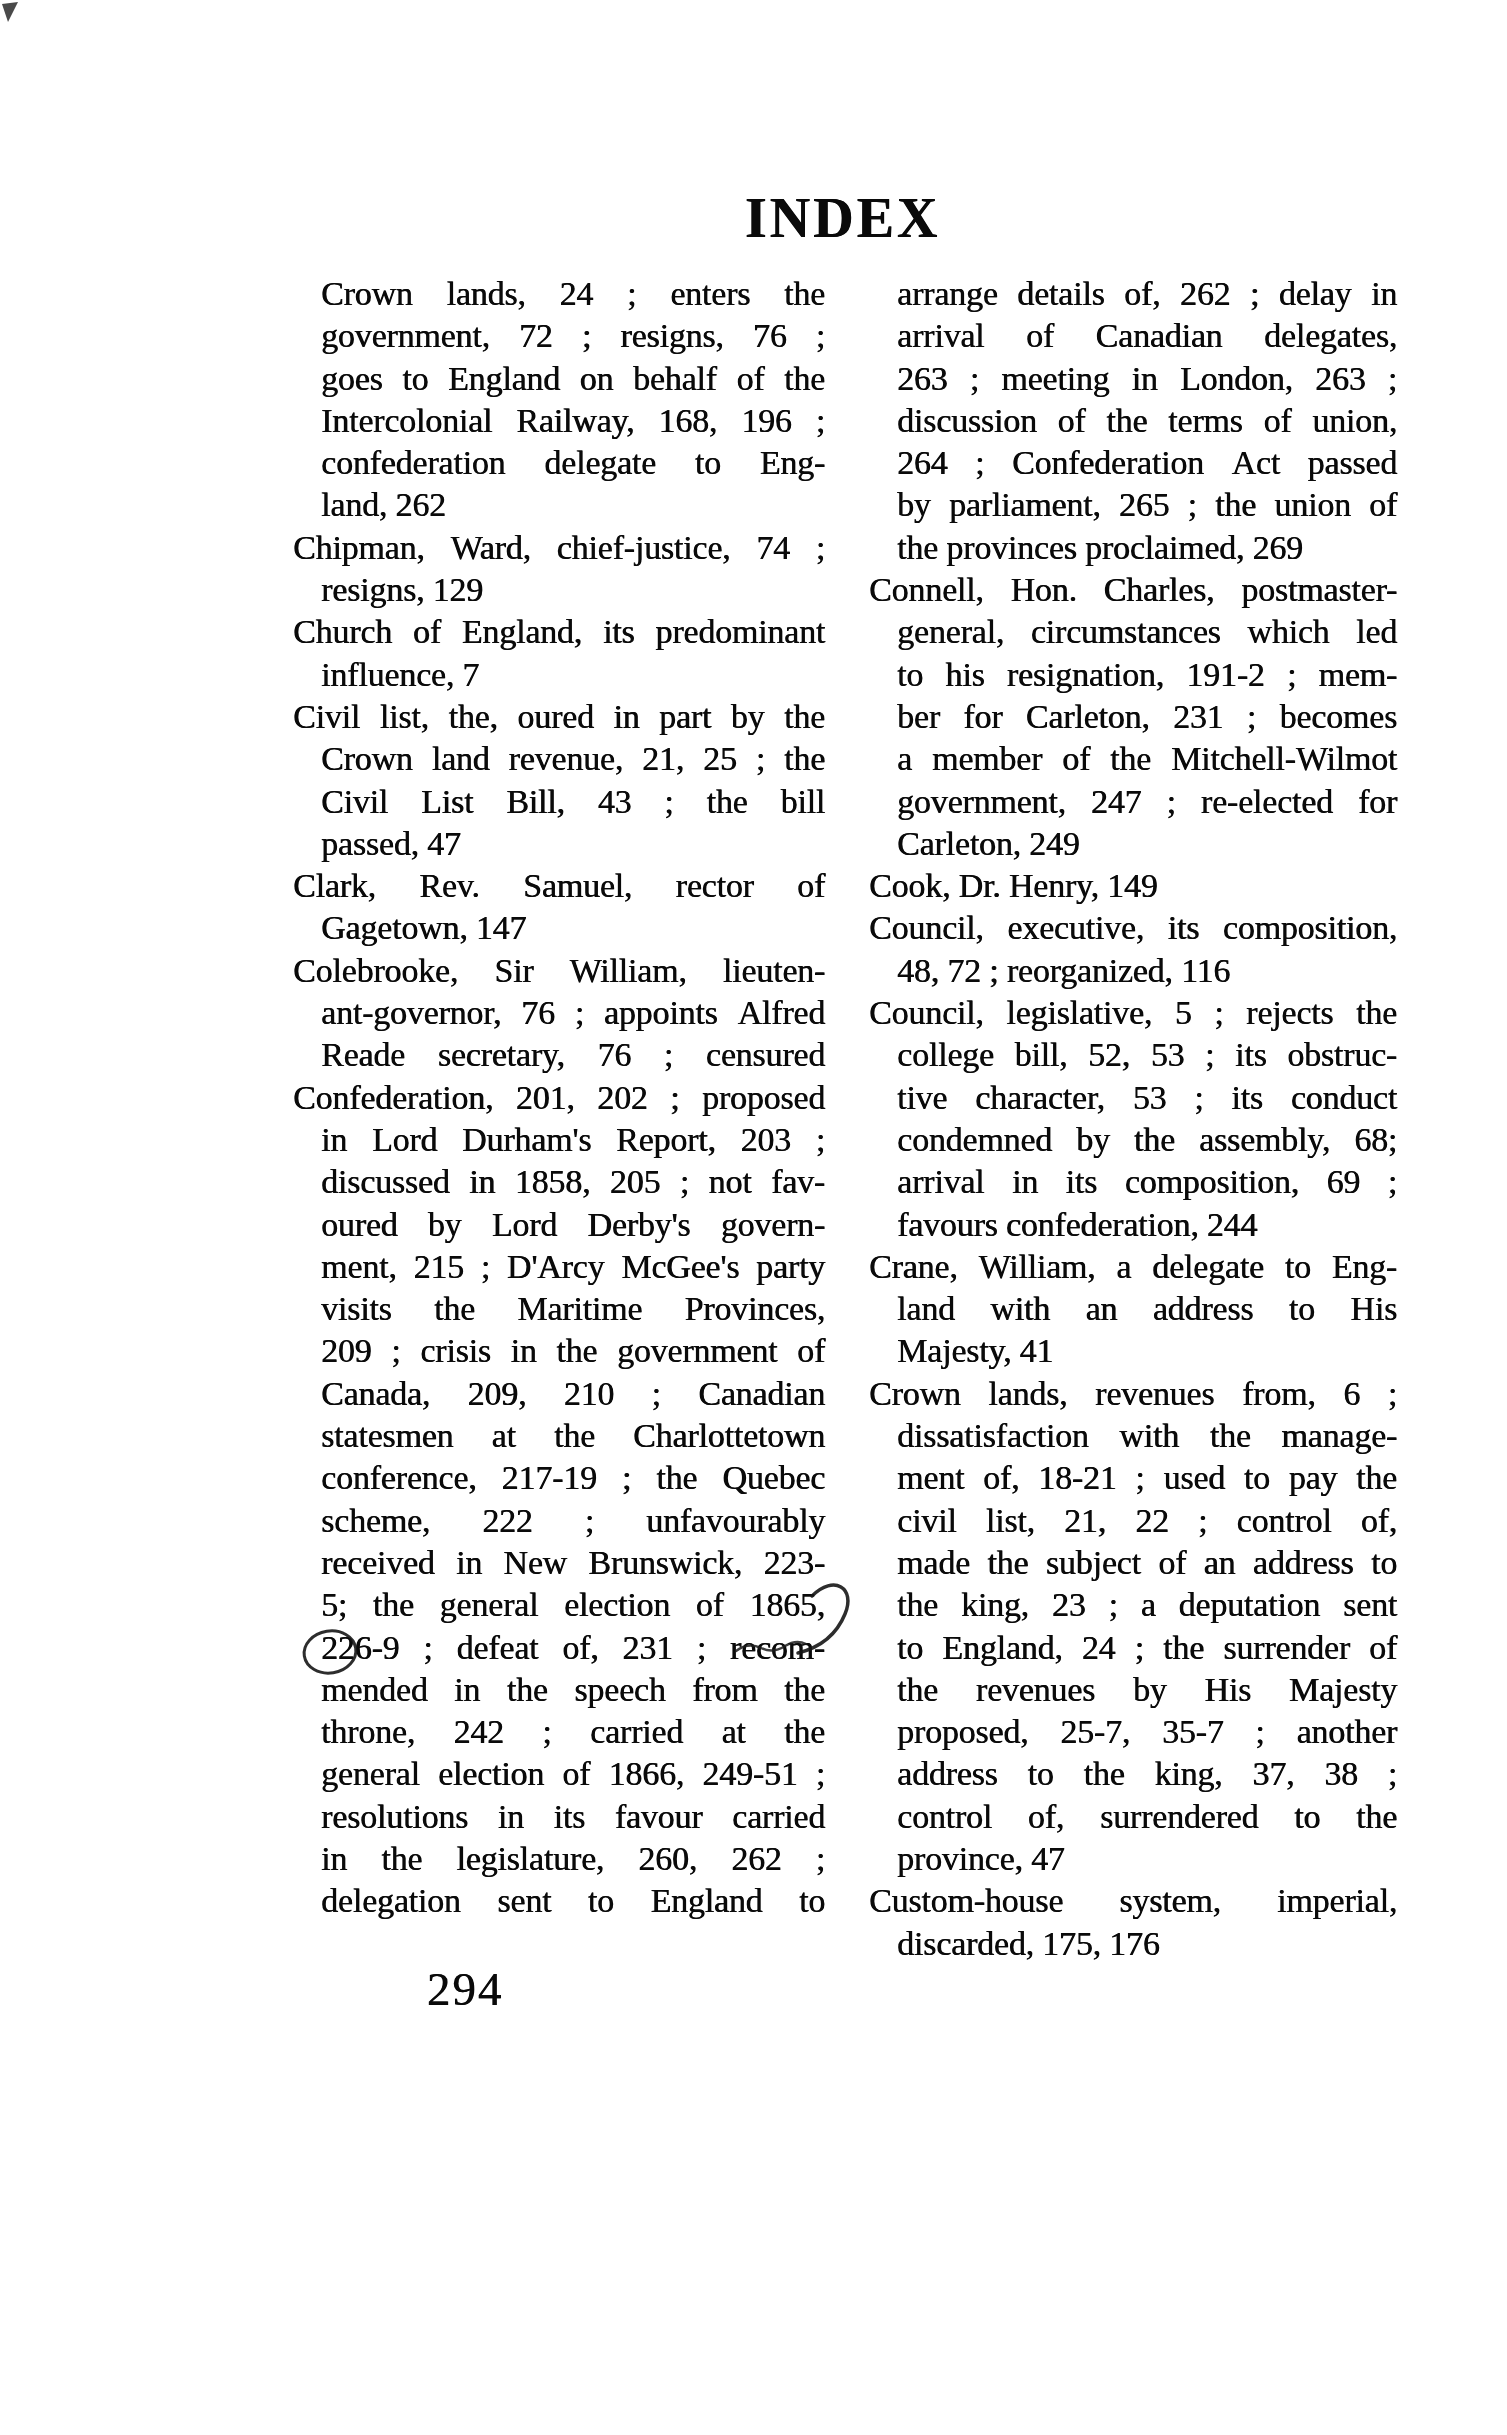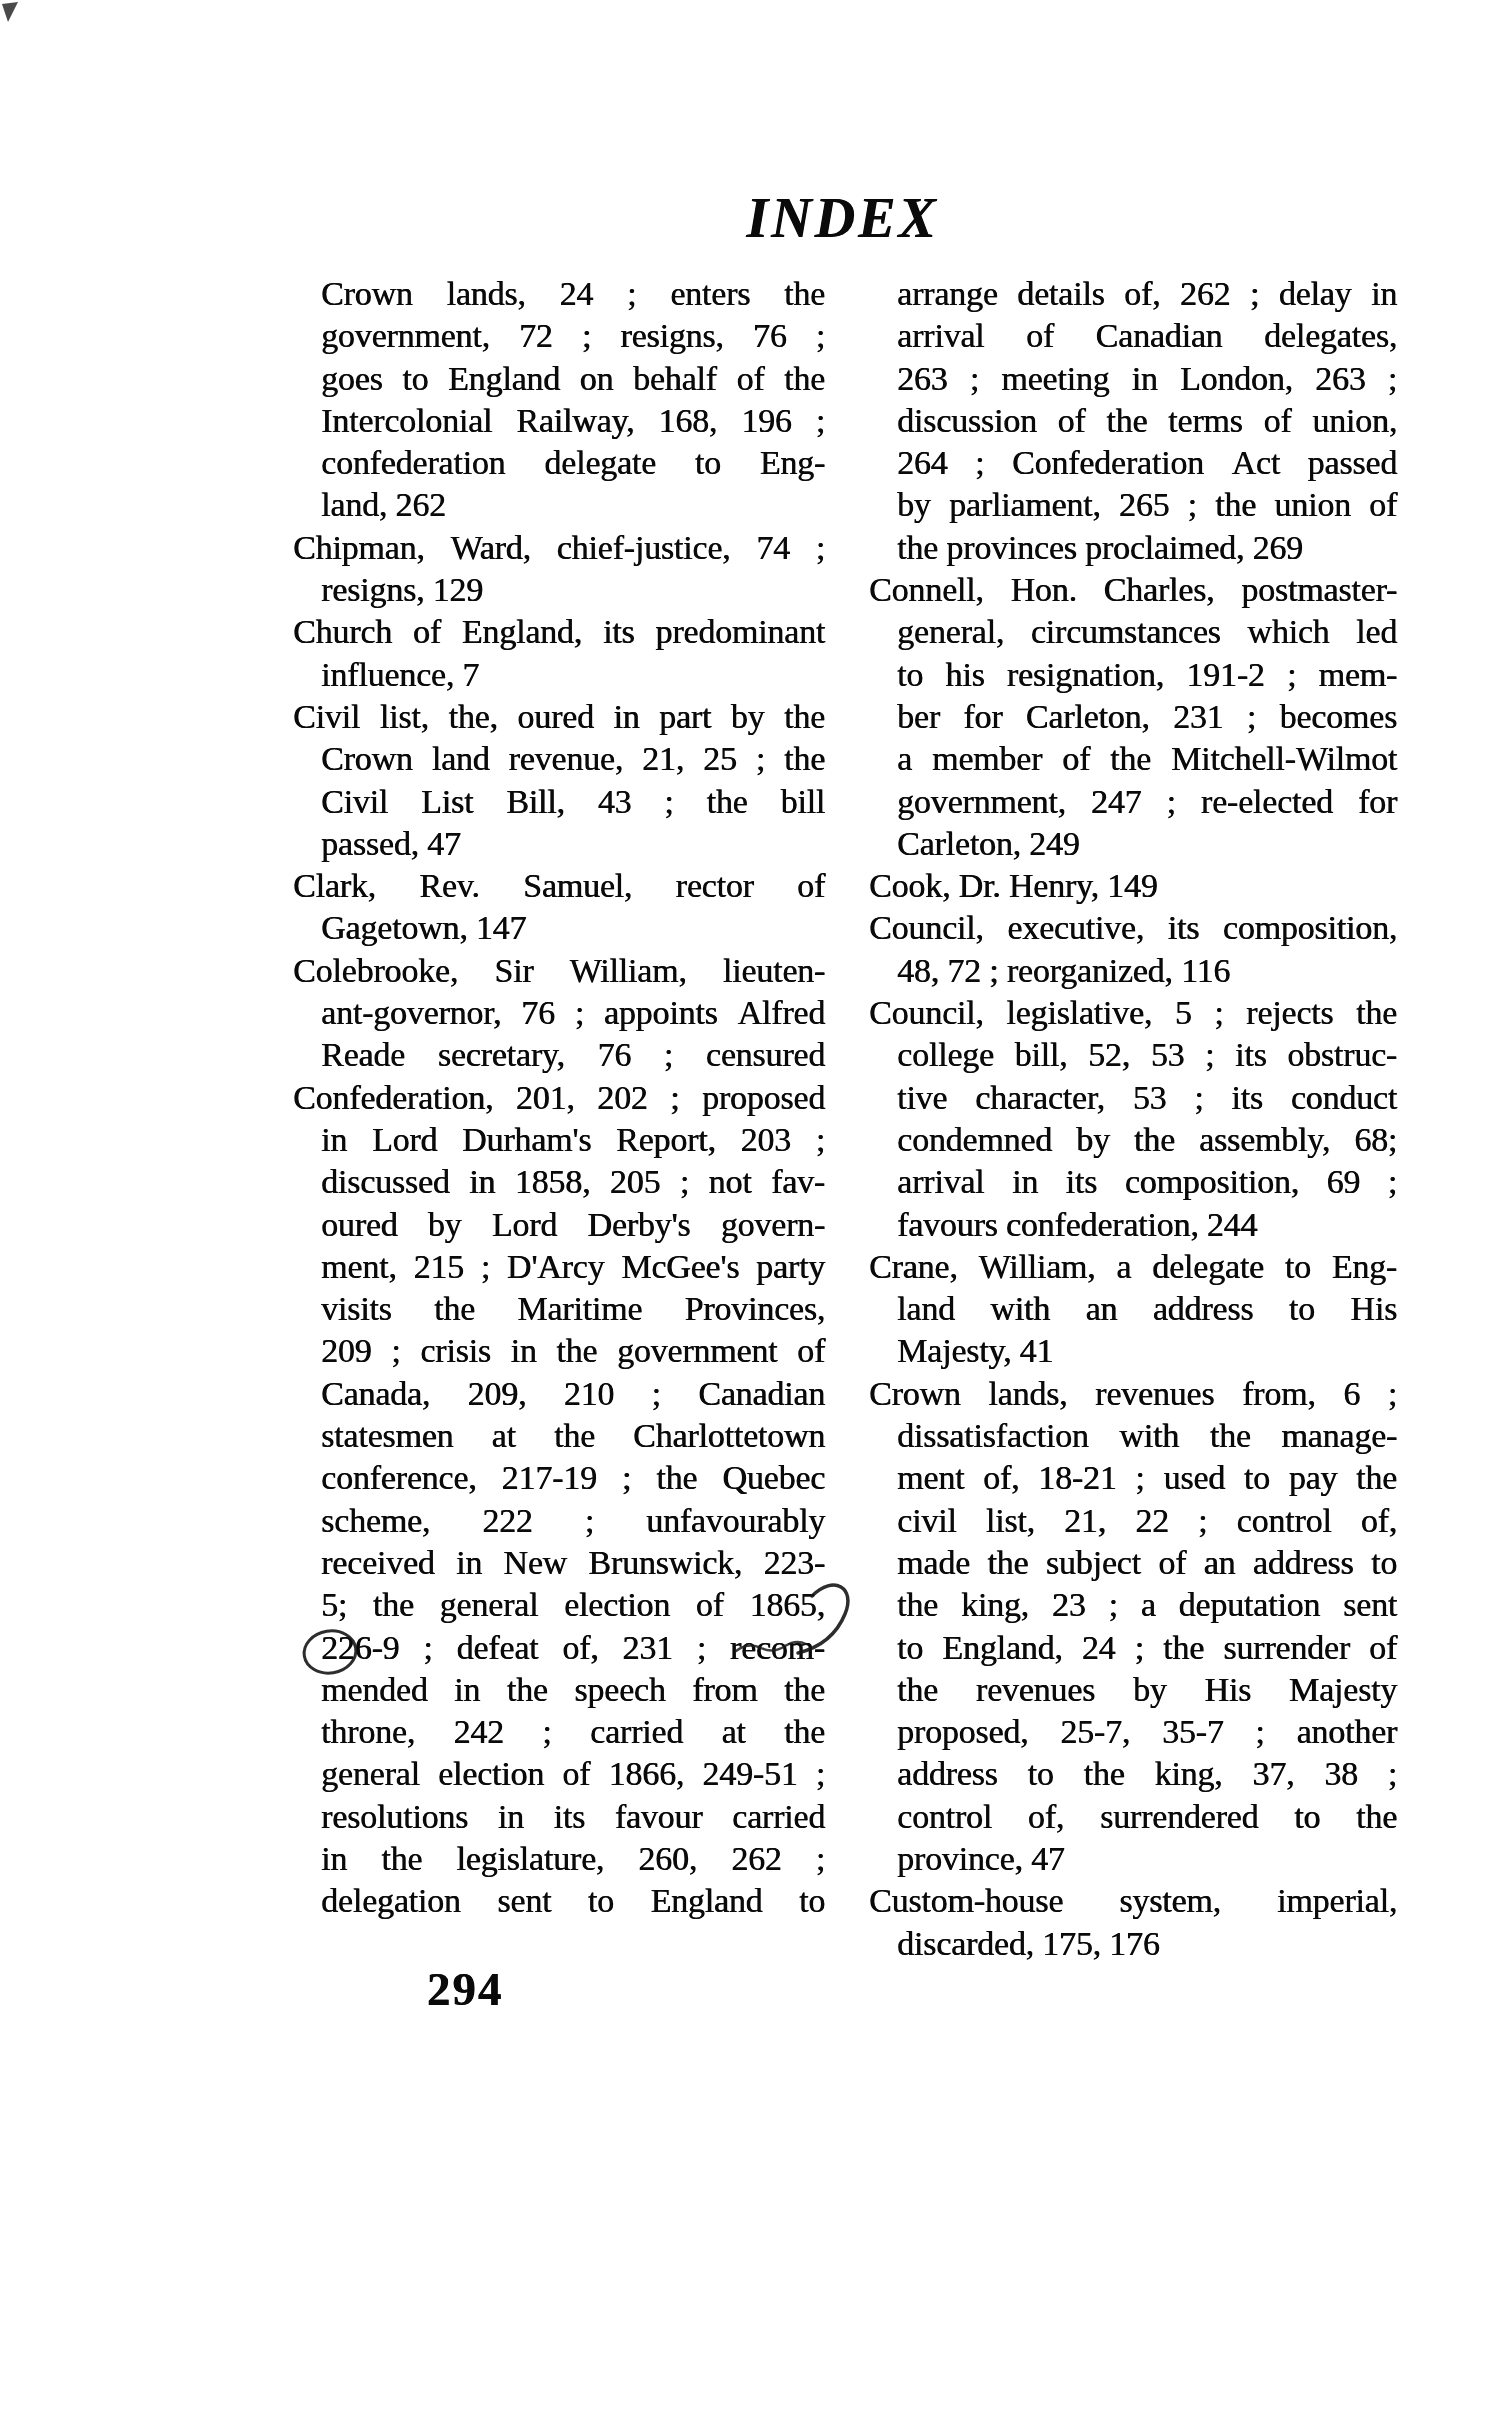--- a/index.html
+++ b/index.html
@@ -13,21 +13,20 @@
   }
   .title{
     position:absolute;
     left:289px;top:190px;width:1107px;
     text-align:center;
     font-size:56px;
     font-weight:bold;
     letter-spacing:3px;
     line-height:56px;
     text-shadow:0.5px 0 0 #0a0a0a;
-    font-style:italic;
   }
   .col{
     position:absolute;
     top:273px;
     font-size:34px;
     line-height:42.3px;
     letter-spacing:-0.2px;
     text-shadow:0.55px 0 0 #0a0a0a;
     white-space:nowrap;
   }
@@ -36,21 +35,21 @@
   .ln{height:42.3px;}
   .ln.cont{padding-left:28px;}
   .ln.just{display:flex;justify-content:space-between;}
   .ln.just .w{flex:0 0 auto;}
   .folio{
     position:absolute;
     left:403px;top:1966px;width:124px;
     text-align:center;
     font-size:47px;
     line-height:47px;
-    font-weight:bold;
+    font-weight:normal;
     letter-spacing:2px;
     text-shadow:0.5px 0 0 #0a0a0a;
   }
   .pen{
     position:absolute;left:0;top:0;
     pointer-events:none;
   }
 </style>
 </head>
 <body>

